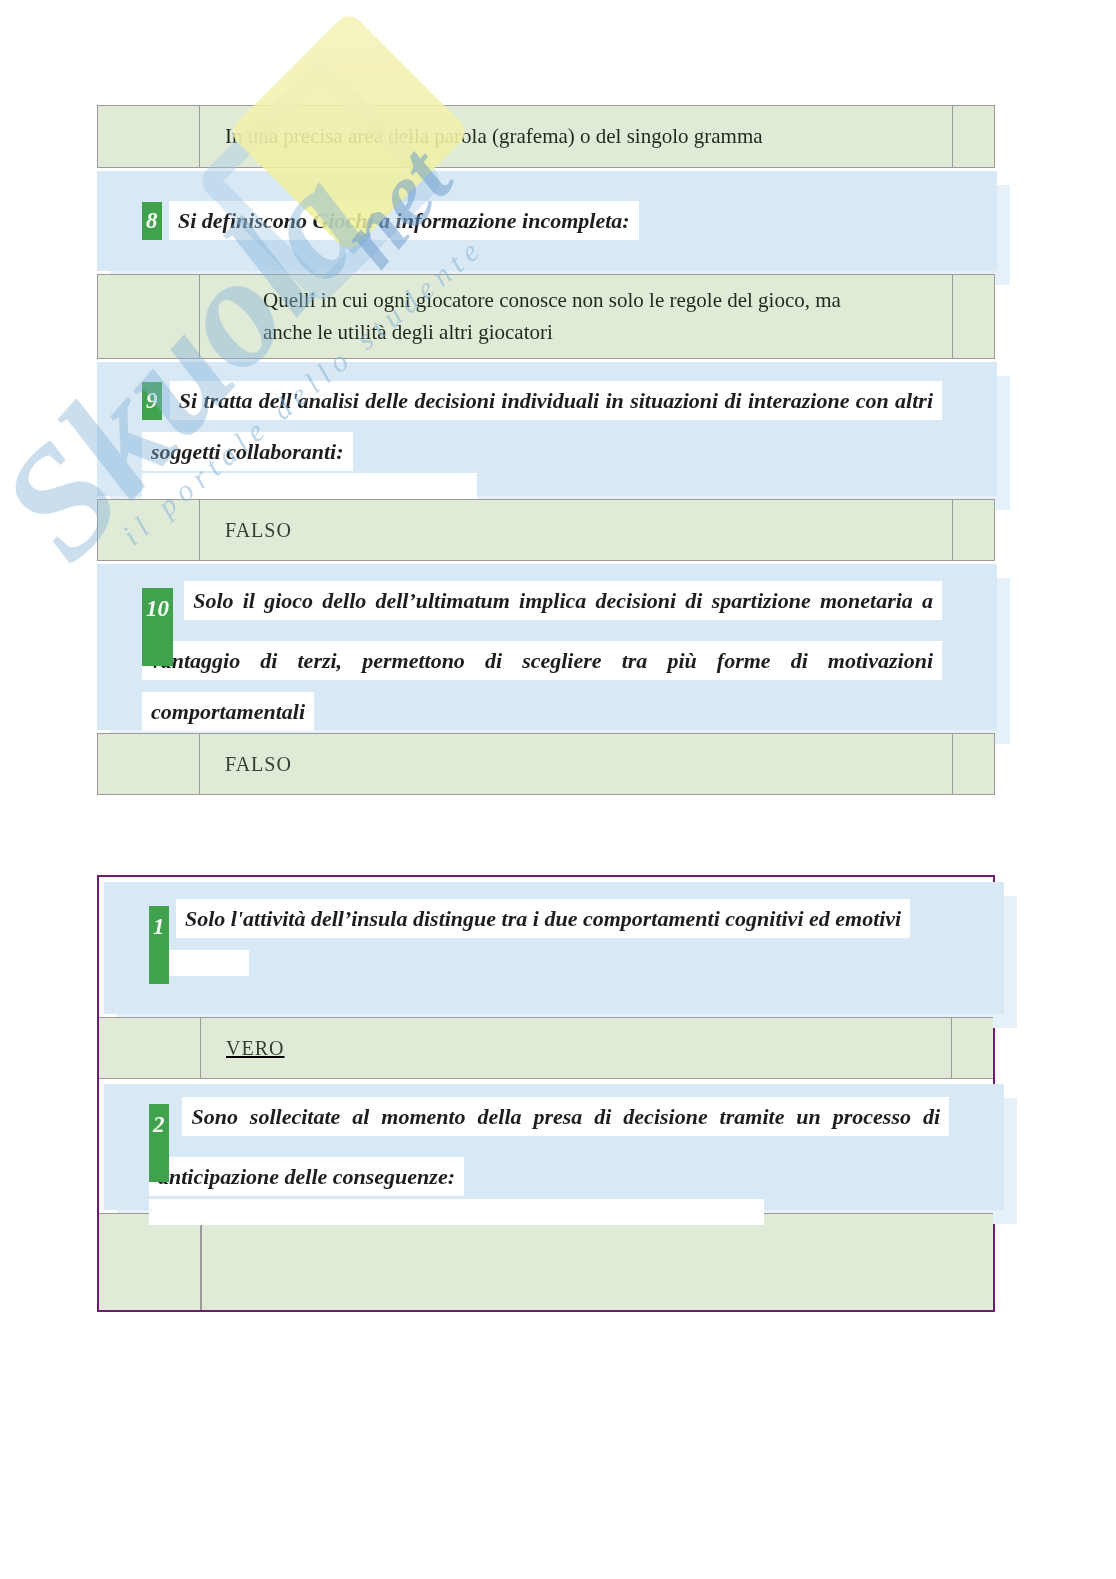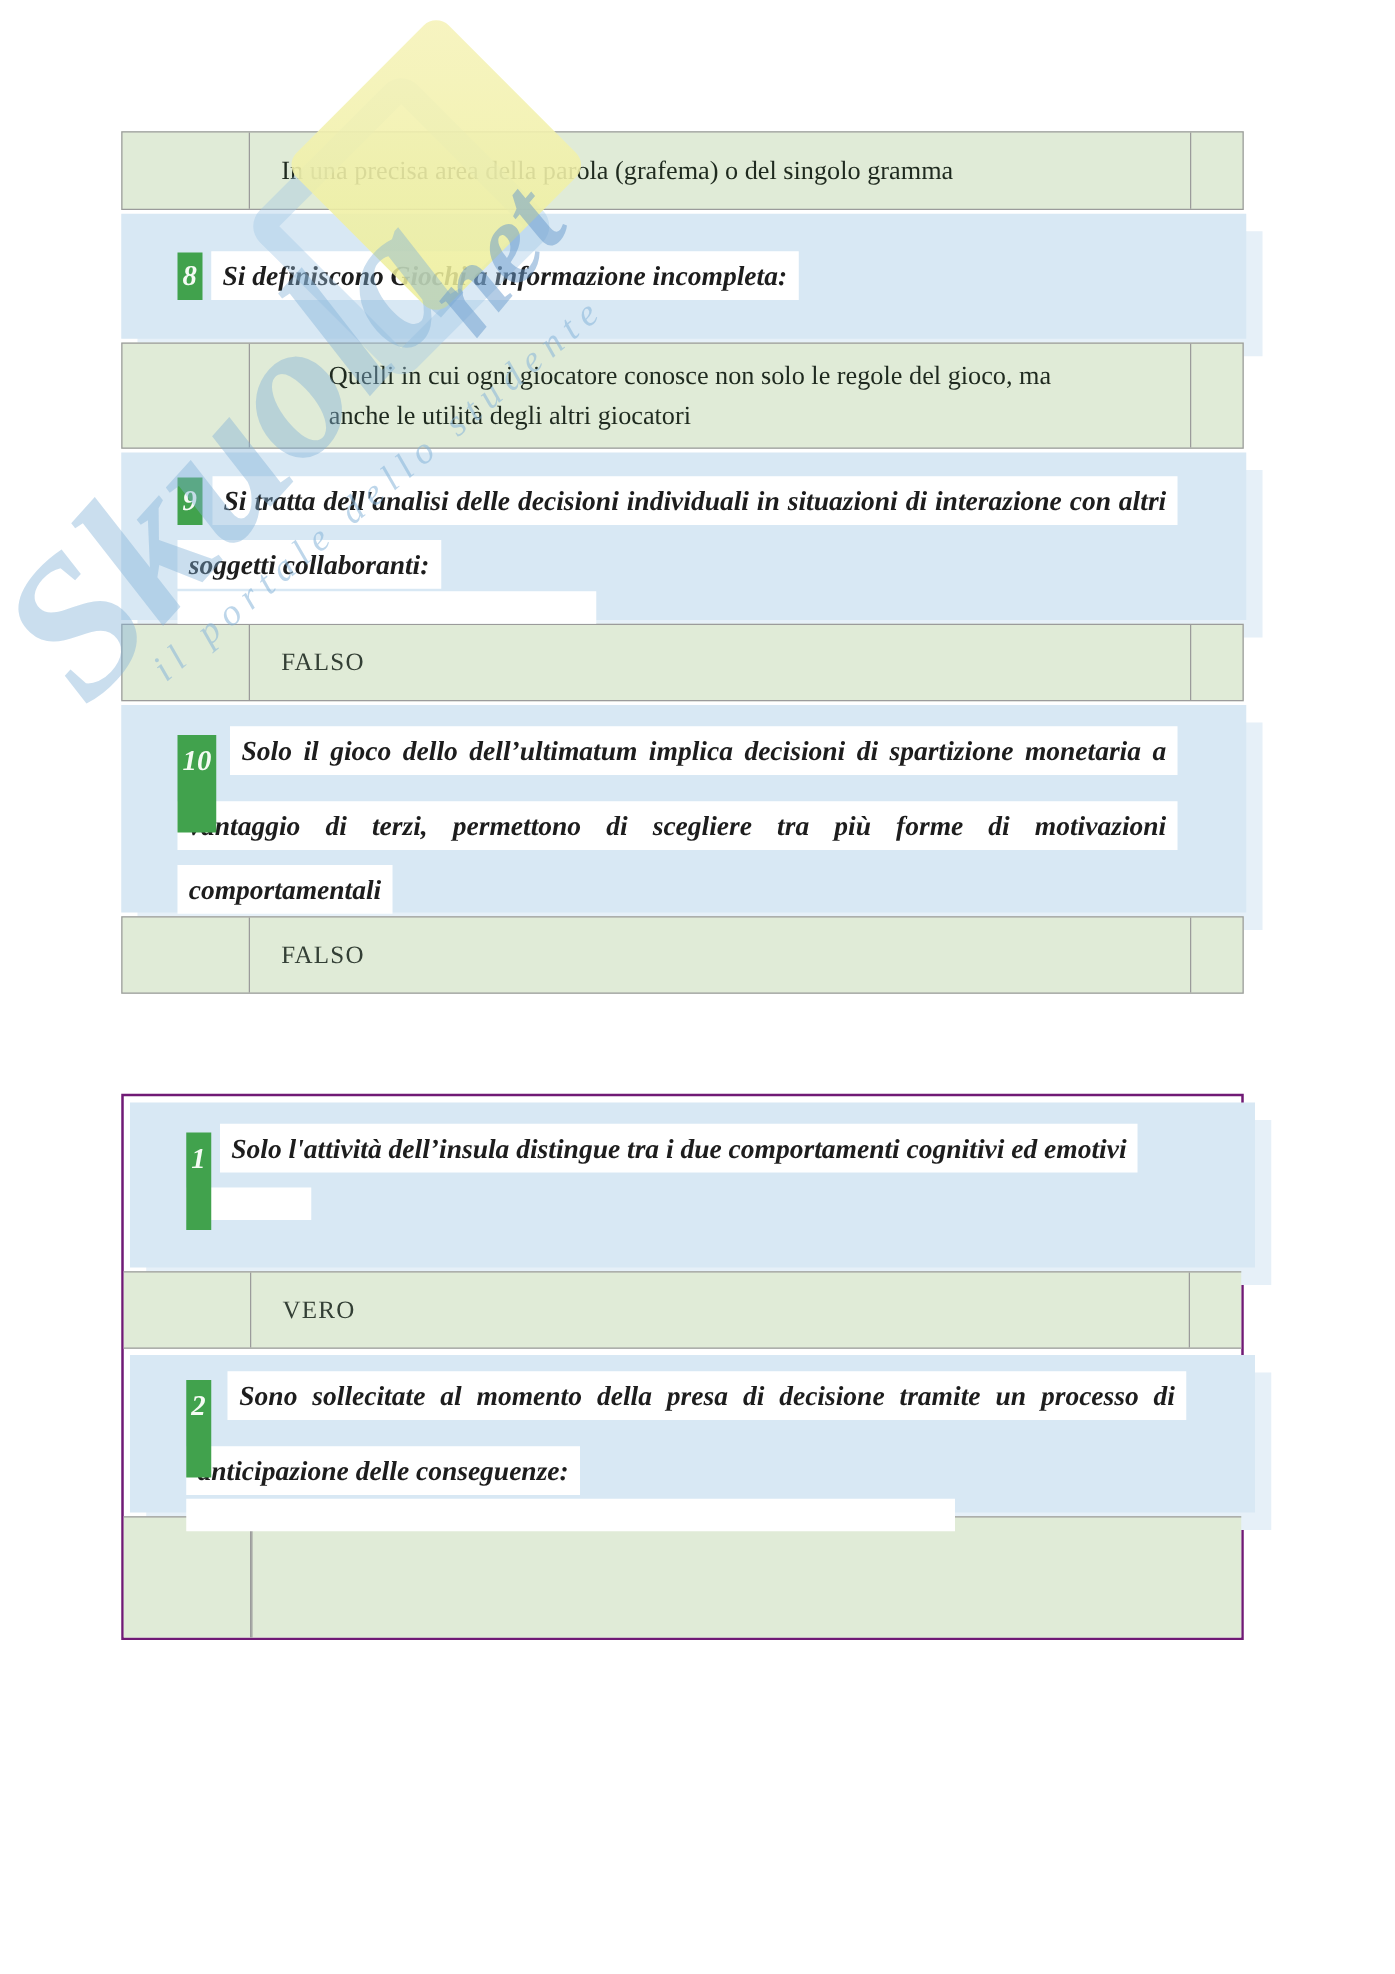--- a/index.html
+++ b/index.html
@@ -40,21 +40,21 @@
   }
 
   
   .qtable { position:relative; margin-left:97px; width:898px; z-index:2; }
   .qtable.bordered { border:2px solid #701a75; }
 
   .answer-row {
     display:flex; align-items:center; background:#e0ebd7;
     border:1px solid #9b9b9b; position:relative;
   }
-  .bordered .answer-row { border-left:none; border-right:none; }
+  .bordered .answer-row { border-left:none; border-right:none;text-decoration:underline; }
   .cell-left  { width:102px; align-self:stretch; border-right:1px solid #9b9b9b; }
   .cell-right { width:42px;  align-self:stretch; border-left:1px solid #9b9b9b; }
   .cell-main  { flex:1; padding:10px 30px 10px 25px; }
   .answer-text {
     position:relative; z-index:10; font-size:21px; line-height:1.5;
     color:#1f2a1f;
   }
   .answer-text.verdict { font-size:20px; letter-spacing:1px; color:#333f35; }
 
   .qbox {

